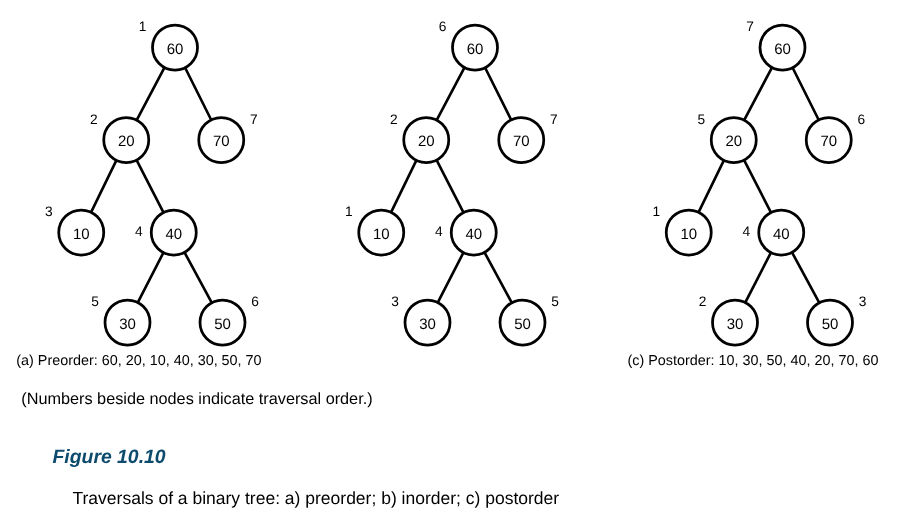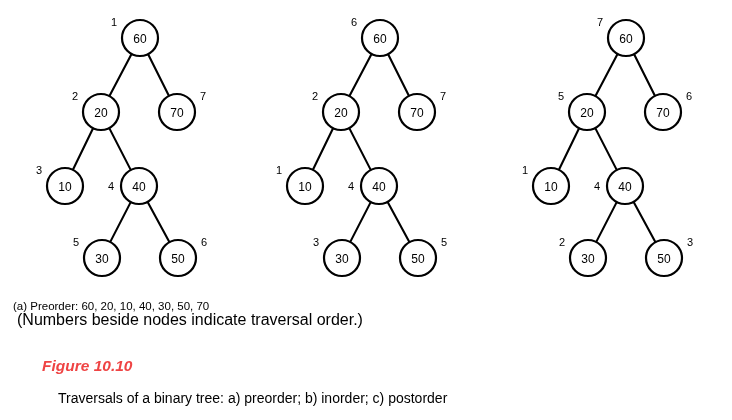--- a/index.html
+++ b/index.html
@@ -53,42 +53,41 @@
     fill: #000000;
     text-anchor: middle;
     dominant-baseline: central;
   }
   .subcaption {
     position: absolute;
     font-size: 11.5px;
     line-height: 14px;
     white-space: nowrap;
     color: #000000;
-    margin-top: 17px;
   }
   #subcaption-a { left: 13px;  top: 282px; }
   #subcaption-b { left: 259px; top: 282px; }
   #subcaption-c { left: 502px; top: 282px; }
   #note-line {
     position: absolute;
     left: 17px;
     top: 311px;
-    font-size: 16px;
+    font-size: 13px;
     white-space: nowrap;
     color: #000000;
   }
   #figure-number {
     position: absolute;
     left: 42px;
     top: 357px;
     font-size: 15.5px;
     font-weight: bold;
     font-style: italic;
     white-space: nowrap;
-    color: #ef4444;
+    color: #0c4a6e;
   }
   #figure-caption {
     position: absolute;
     left: 42px;
     top: 390px;
     font-size: 14px;
     white-space: nowrap;
     color: #000000;
     margin-left: 16px;
   }
@@ -226,20 +225,21 @@
           <circle cx="664" cy="258" r="18" class="node-circle"></circle>
           <text x="664" y="259" class="node-label">50</text>
           <text x="690" y="242" class="order-label">3</text>
         </g>
       </g>
     </svg>
 
   <div class="subcaption" id="subcaption-a">(a) Preorder: 60, 20, 10, 40, 30, 50, 70</div>
 
 
+  <div class="subcaption" id="subcaption-c">(c) Postorder: 10, 30, 50, 40, 20, 70, 60</div>
 
   <div id="note-line">(Numbers beside nodes indicate traversal order.)</div>
 
   <div id="figure-number">Figure 10.10</div>
 
   <div id="figure-caption">Traversals of a binary tree: a) preorder; b) inorder; c) postorder</div>
 
 </div>
 
 </body></html>

